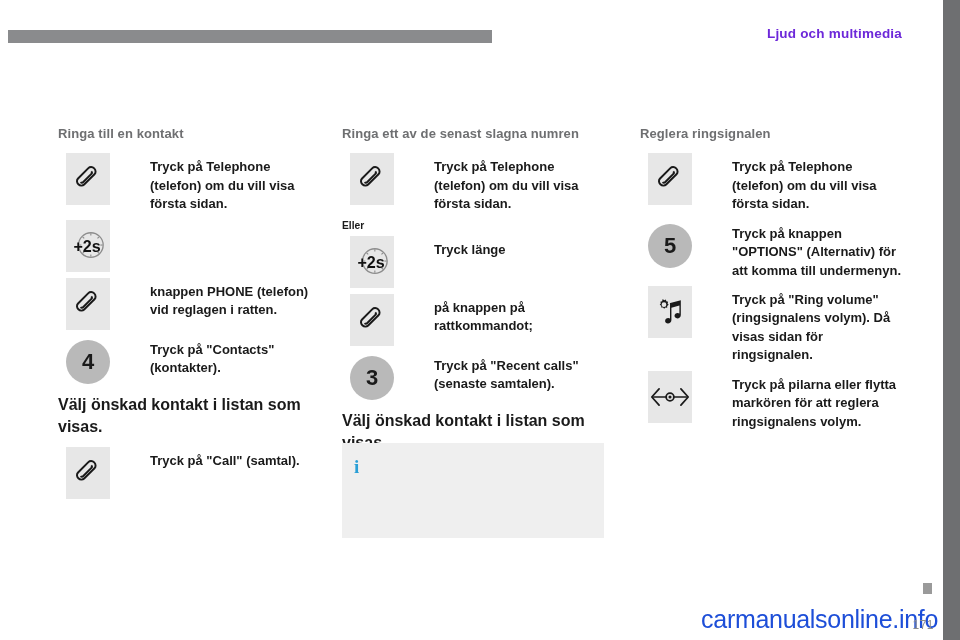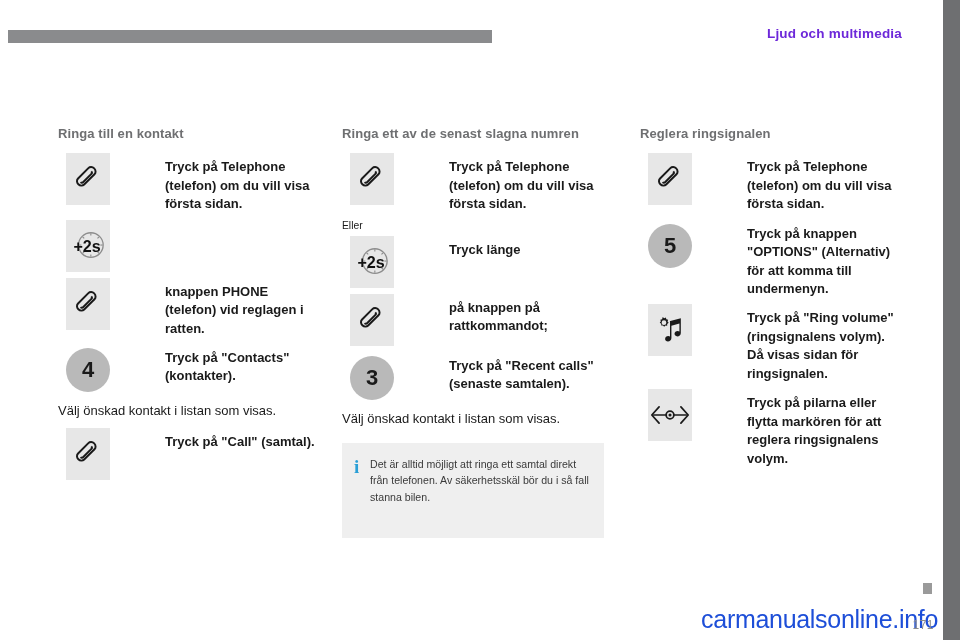--- a/index.html
+++ b/index.html
@@ -76,21 +76,21 @@
     margin-bottom: 6px;
     min-height: 38px;
   }
   .step-icon {
     flex: 0 0 44px;
     width: 44px;
     min-height: 52px;
     display: flex;
     align-items: center;
     justify-content: center;
-    margin-right: 27px;
+    margin-right: 12px;
     padding-left: 8px;
   }
   .icon-box {
     width: 44px;
     height: 52px;
     background: #e7e7e7;
     display: flex;
     align-items: center;
     justify-content: center;
   }
@@ -110,29 +110,29 @@
     flex: 1 1 auto;
     font-size: 13px;
     font-weight: bold;
     line-height: 1.42;
     color: #1a1a1a;
     padding-top: 5px;
     margin-left: 28px;
   }
 
   .standalone-text {
-    font-size: 13px;
-    font-weight: normal;
+    font-size: 16px;
+    font-weight: bold;
     line-height: 1.42;
     color: #1a1a1a;
     margin: 0 0 8px 0;
   }
   .eller-text {
     font-size: 10.3px;
-    font-weight: normal;
+    font-weight: bold;
     color: #1a1a1a;
     margin: 2px 0 5px 0;
   }
 
   
   .info-box {
     position: absolute;
     left: 342px;
     top: 443px;
     width: 262px;
@@ -377,20 +377,19 @@
               </svg>
             </div>
           </div>
           <div class="step-text">Tryck på pilarna eller flytta markören för att reglera ringsignalens volym.</div>
         </div>
       </div>
     </div>
 
   <div class="info-box">
     <div class="info-icon">i</div>
-    <div class="info-text">Det är alltid möjligt att ringa ett samtal direkt från telefonen. Av säkerhetsskäl bör du i så fall stanna bilen.</div>
   </div>
 
   <div class="watermark">carmanualsonline.info</div>
   <div class="corner-mark"></div>
   <div class="page-number">171</div>
 
 </div>
 
 </body></html>

